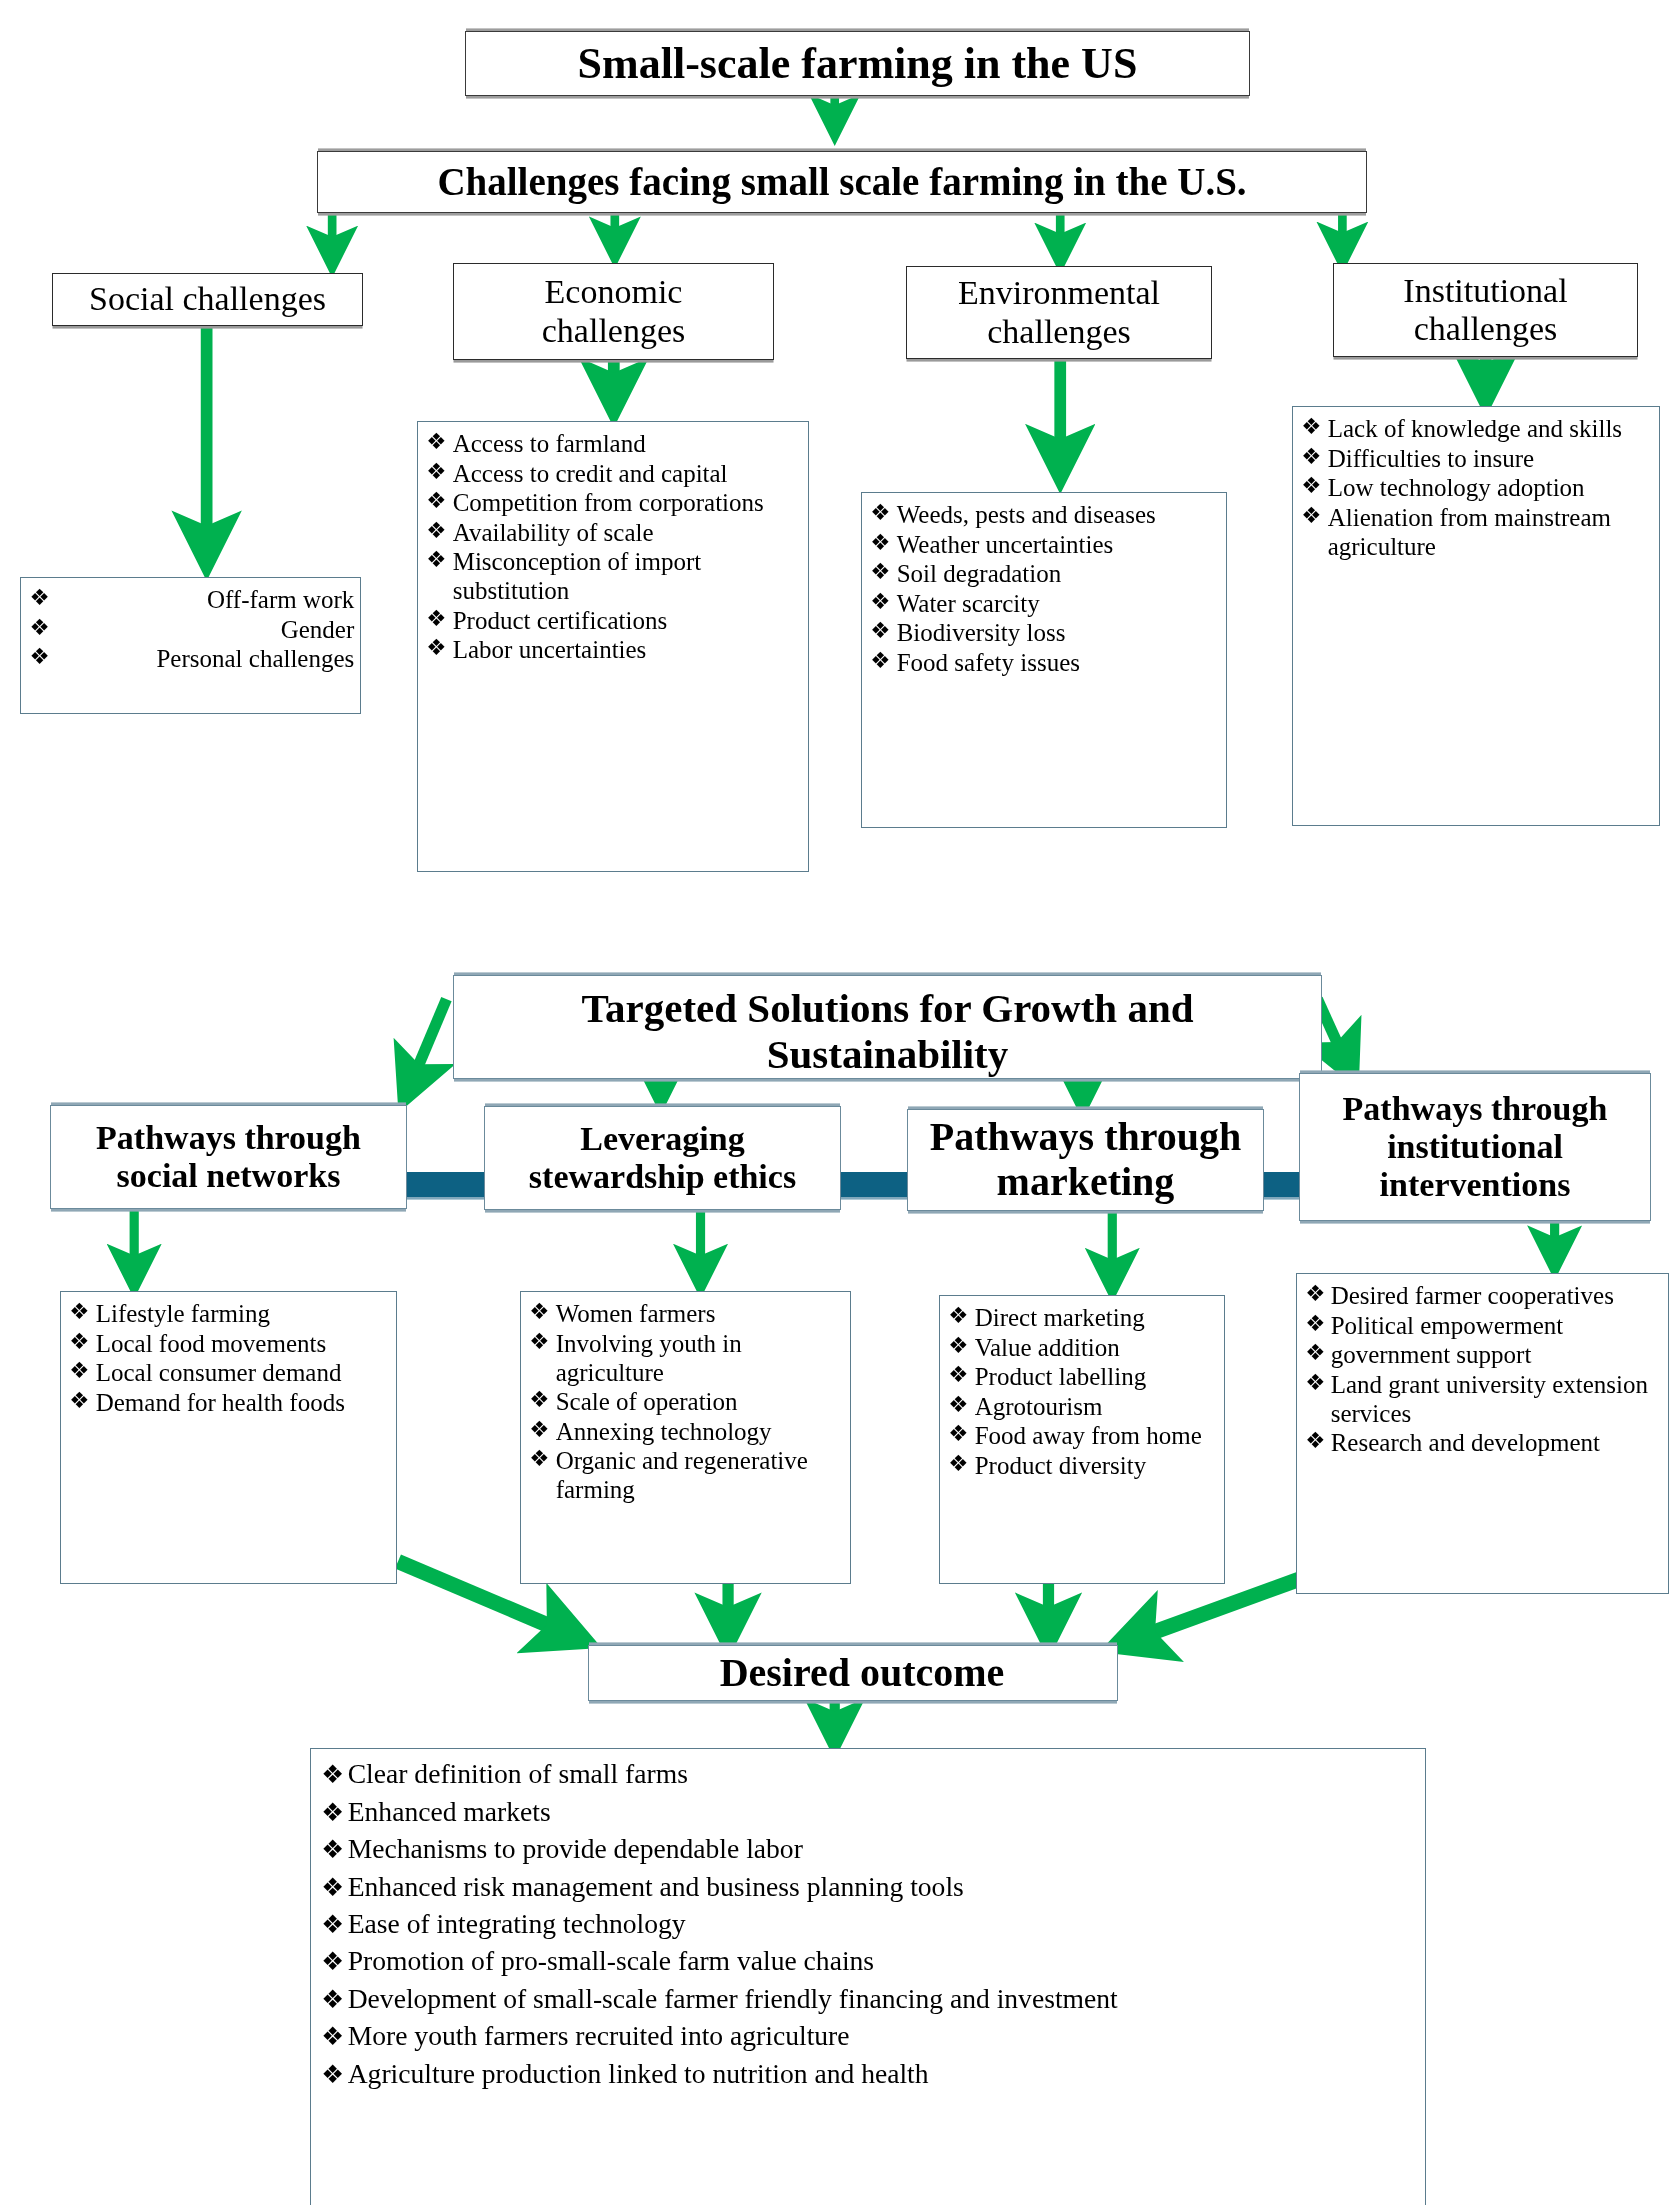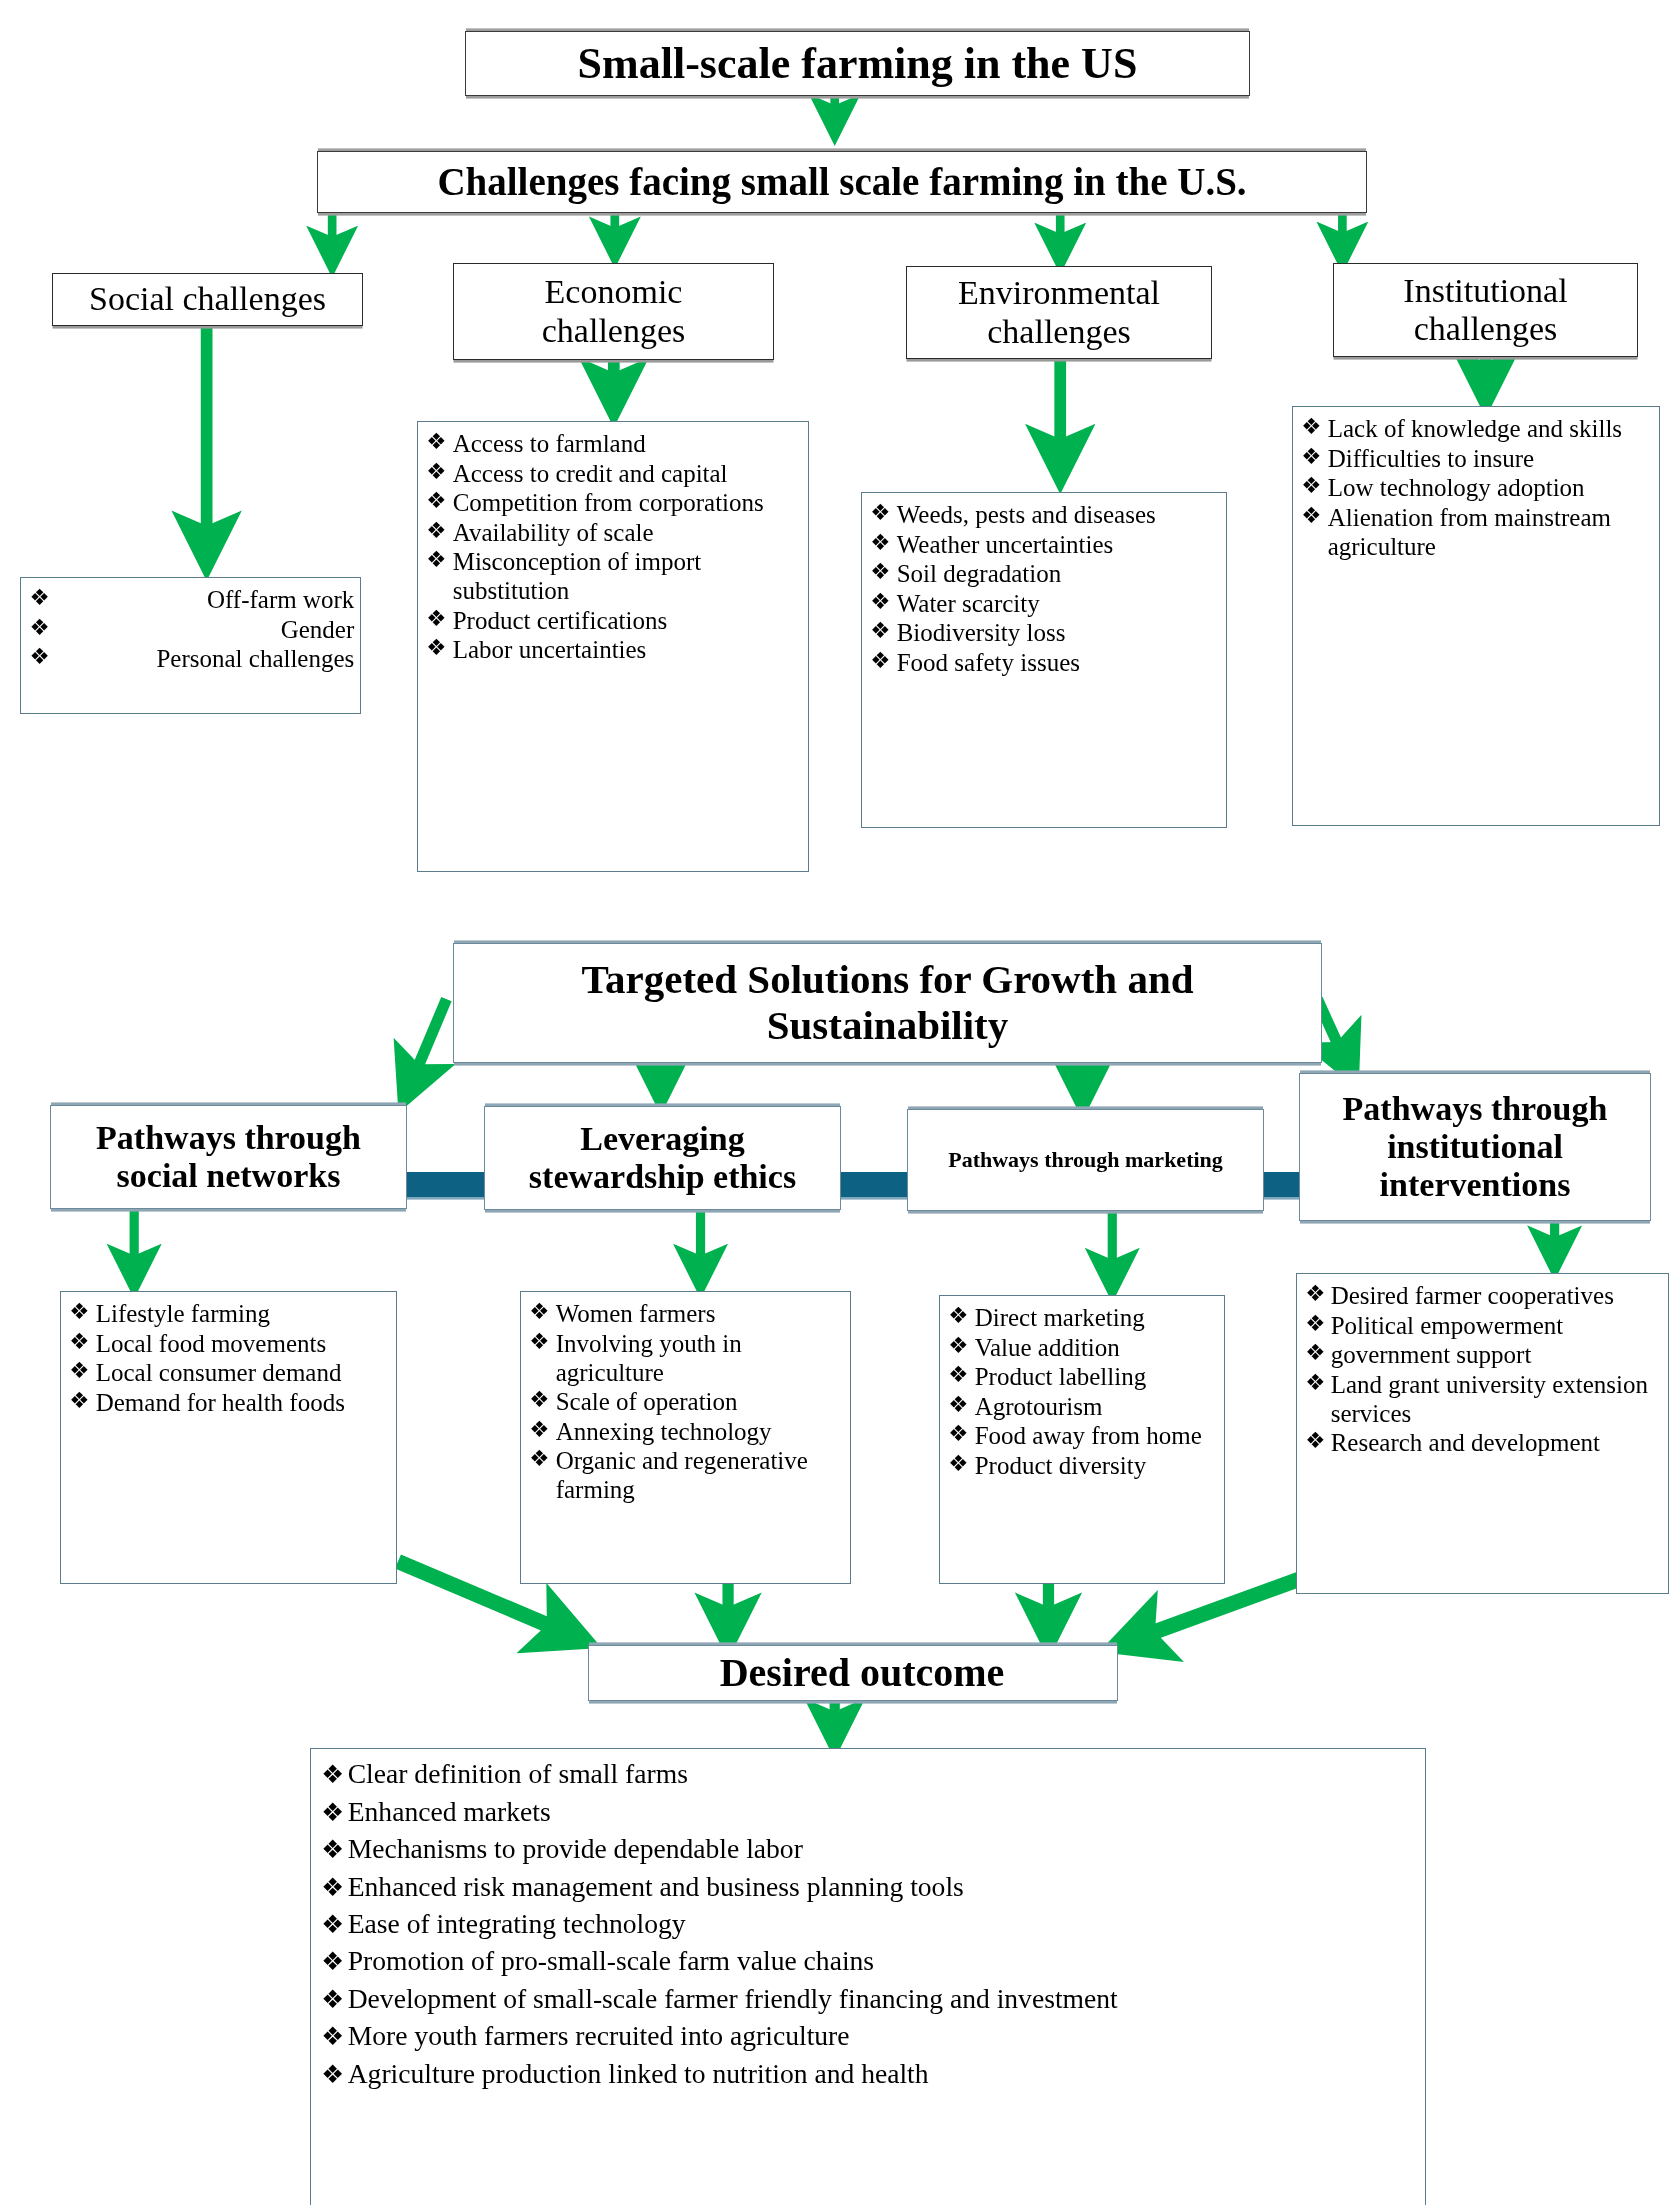--- a/index.html
+++ b/index.html
@@ -248,34 +248,34 @@
 
   <div class="box panel" style="left:1292px;top:384px;width:368px;height:420px;">
     <ul class="bul">
         <li>Lack of knowledge and skills</li>
         <li>Difficulties to insure</li>
         <li>Low technology adoption</li>
         <li>Alienation from mainstream agriculture</li>
       </ul>
   </div>
 
-  <div class="box solbox" style="left:453px;top:921px;width:869px;height:120px;">
+  <div class="box solbox" style="left:453px;top:953px;width:869px;height:104px;align-items:flex-end;">
     <span class="boxlabel" style="font-size:41px;">Targeted Solutions for Growth and Sustainability</span>
   </div>
 
   <div class="box solbox" style="left:50px;top:1083px;width:357px;height:104px;">
     <span class="boxlabel" style="font-size:34px;">Pathways through social networks</span>
   </div>
 
   <div class="box solbox" style="left:484px;top:1084px;width:357px;height:104px;">
     <span class="boxlabel" style="font-size:34px;">Leveraging stewardship ethics</span>
   </div>
 
   <div class="box solbox" style="left:907px;top:1087px;width:357px;height:102px;">
-    <span class="boxlabel" style="font-size:22px;">Pathways through marketing</span>
+    <span class="boxlabel" style="font-size:40px;">Pathways through marketing</span>
   </div>
 
   <div class="box solbox" style="left:1299px;top:1051px;width:352px;height:148px;">
     <span class="boxlabel" style="font-size:34px;">Pathways through institutional interventions</span>
   </div>
 
   <div class="box panel" style="left:60px;top:1269px;width:337px;height:293px;">
     <ul class="bul">
         <li>Lifestyle farming</li>
         <li>Local food movements</li>

